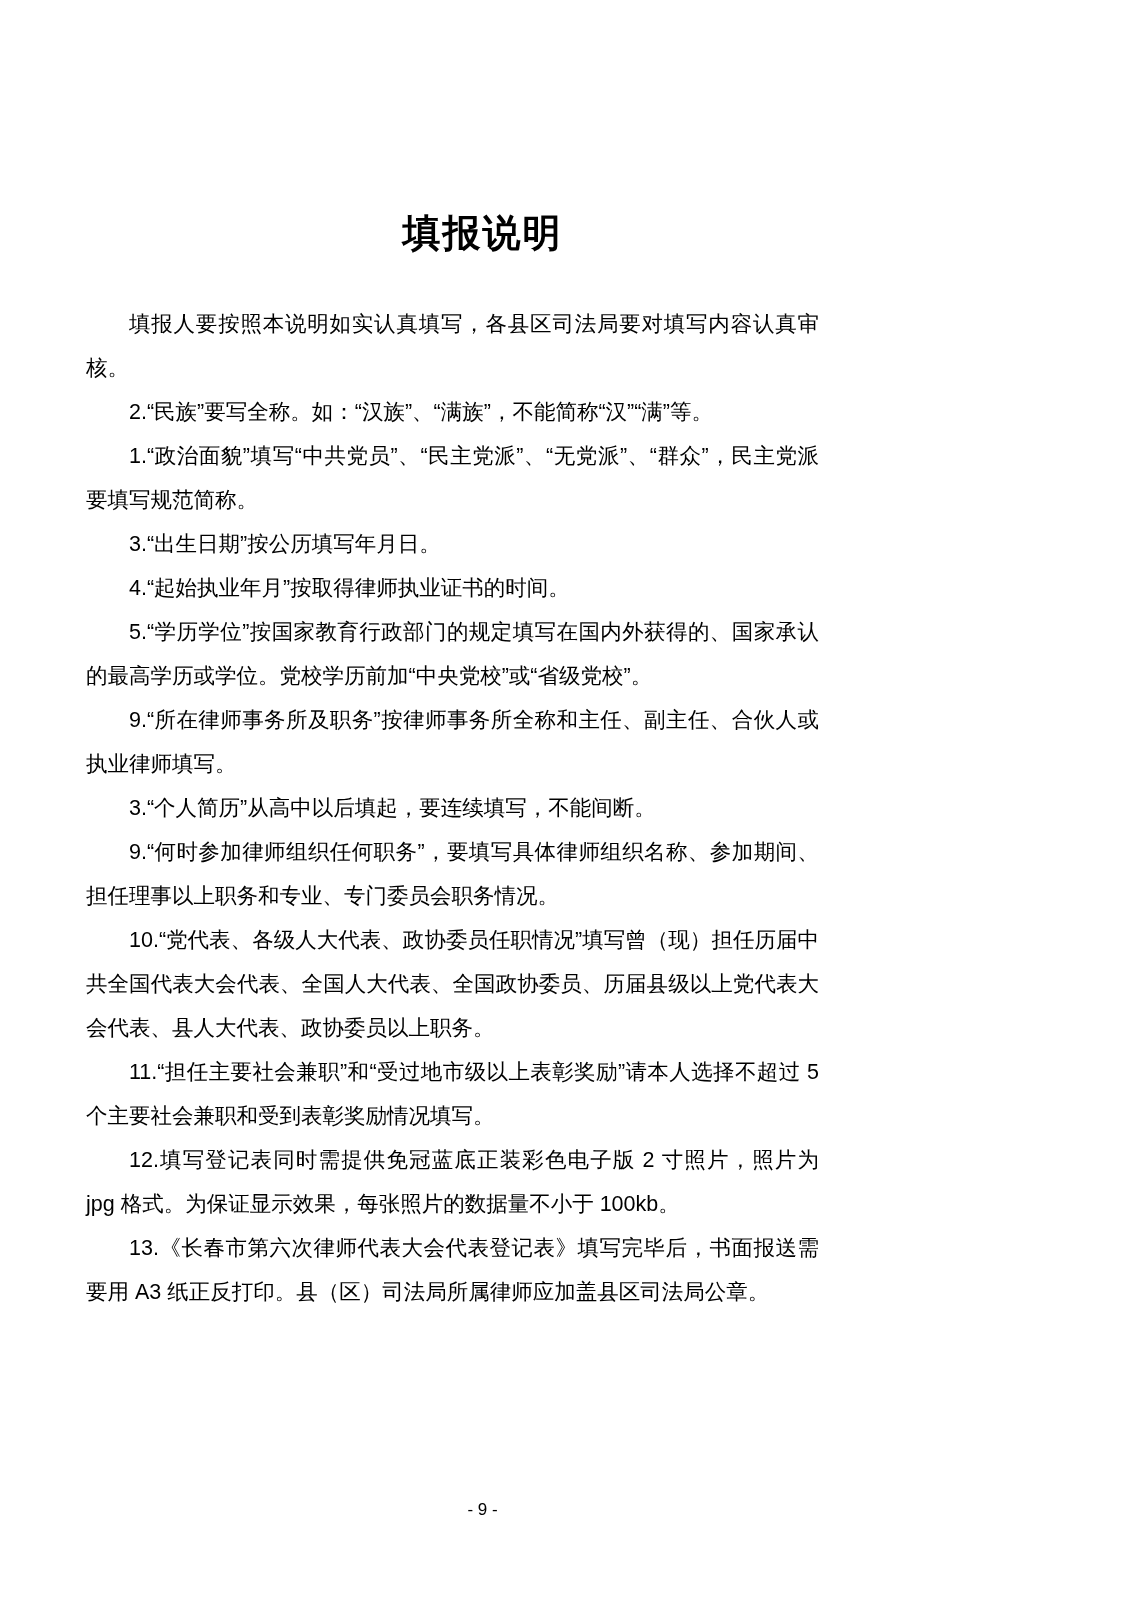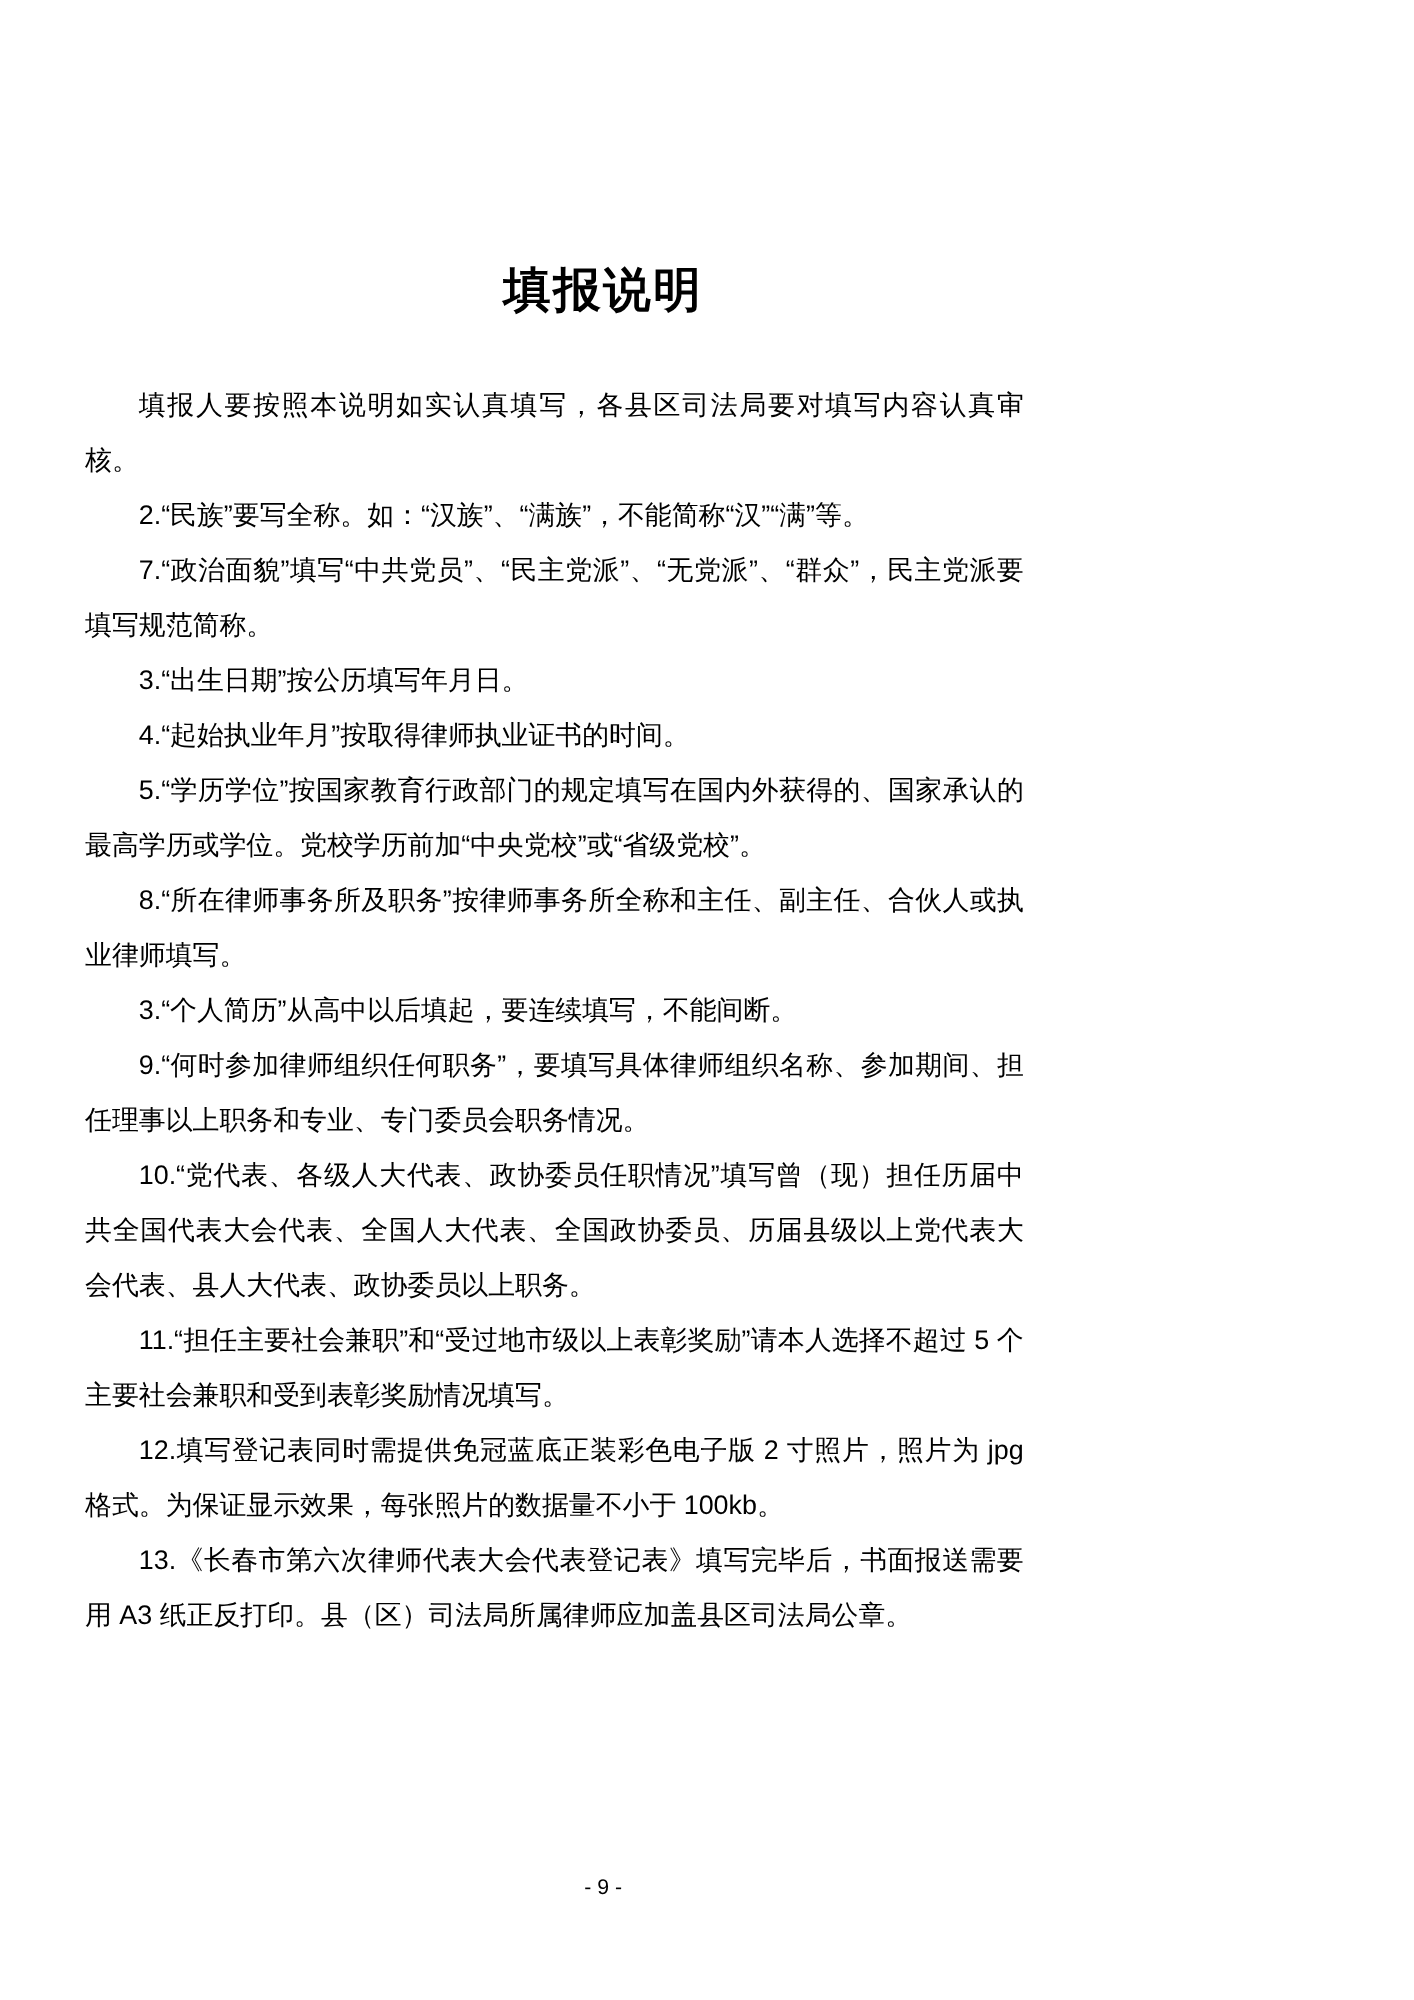--- a/index.html
+++ b/index.html
@@ -21,21 +21,21 @@
     margin: 0;
     padding-top: 208px;
     text-align: center;
     font-size: 38px;
     line-height: 50px;
     font-weight: bold;
     letter-spacing: 2px;
     font-family: "Liberation Serif", serif;
   }
   .doc-body {
-    margin: 44px 146px 0 68px;
+    margin: 44px 146px 0 86px;
     font-size: 21.5px;
     line-height: 44px;
     text-align: justify;
   }
   .doc-body p {
     margin: 0;
     text-indent: 2em;
   }
   .page-footer {
     position: absolute;
@@ -51,25 +51,25 @@
 </head>
 <body>
 
 <div class="page">
 
   <h1 class="doc-title">填报说明</h1>
 
   <div class="doc-body">
     <p>填报人要按照本说明如实认真填写，各县区司法局要对填写内容认真审核。</p>
     <p>2.“民族”要写全称。如：“汉族”、“满族”，不能简称“汉”“满”等。</p>
-    <p>7.“政治面貌”填写“中共党员”、“民主党派”、“无党派”、“群众”，民主党派要填写规范简称。</p>
+    <p>1.“政治面貌”填写“中共党员”、“民主党派”、“无党派”、“群众”，民主党派要填写规范简称。</p>
     <p>3.“出生日期”按公历填写年月日。</p>
     <p>4.“起始执业年月”按取得律师执业证书的时间。</p>
     <p>5.“学历学位”按国家教育行政部门的规定填写在国内外获得的、国家承认的最高学历或学位。党校学历前加“中央党校”或“省级党校”。</p>
-    <p>8.“所在律师事务所及职务”按律师事务所全称和主任、副主任、合伙人或执业律师填写。</p>
+    <p>9.“所在律师事务所及职务”按律师事务所全称和主任、副主任、合伙人或执业律师填写。</p>
     <p>3.“个人简历”从高中以后填起，要连续填写，不能间断。</p>
     <p>9.“何时参加律师组织任何职务”，要填写具体律师组织名称、参加期间、担任理事以上职务和专业、专门委员会职务情况。</p>
     <p>10.“党代表、各级人大代表、政协委员任职情况”填写曾（现）担任历届中共全国代表大会代表、全国人大代表、全国政协委员、历届县级以上党代表大会代表、县人大代表、政协委员以上职务。</p>
     <p>11.“担任主要社会兼职”和“受过地市级以上表彰奖励”请本人选择不超过 5 个主要社会兼职和受到表彰奖励情况填写。</p>
     <p>12.填写登记表同时需提供免冠蓝底正装彩色电子版 2 寸照片，照片为 jpg 格式。为保证显示效果，每张照片的数据量不小于 100kb。</p>
     <p>13.《长春市第六次律师代表大会代表登记表》填写完毕后，书面报送需要用 A3 纸正反打印。县（区）司法局所属律师应加盖县区司法局公章。</p>
   </div>
 
   <div class="page-footer">- 9 -</div>
 

